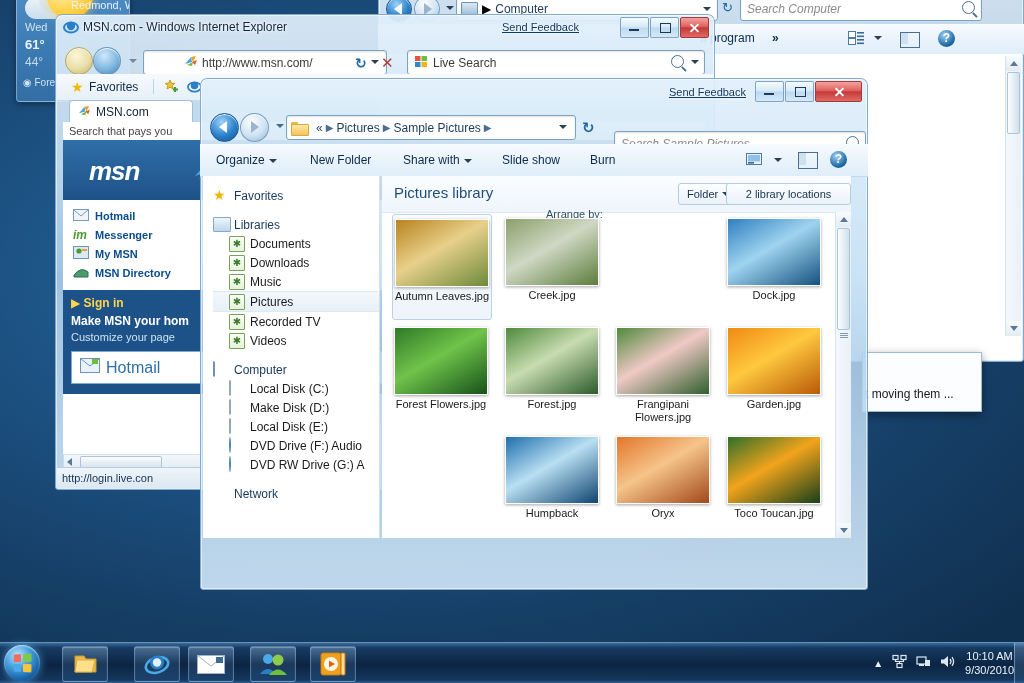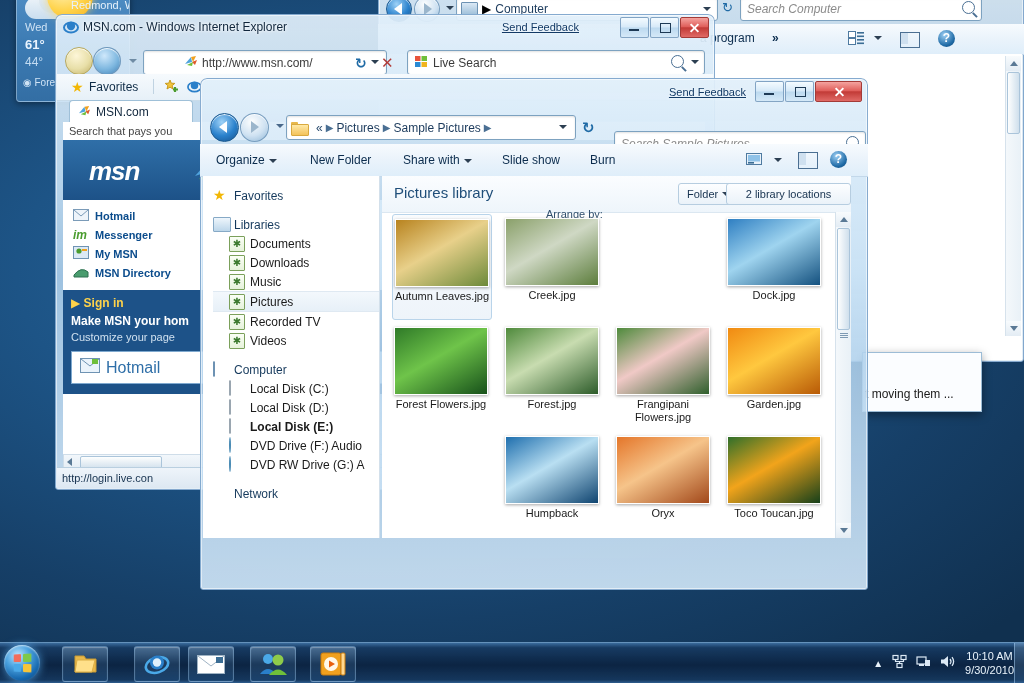--- a/index.html
+++ b/index.html
@@ -512,23 +512,23 @@
           <div class="tree-row" style="padding-left: 0px; margin-top: 10px;">
             <span class="ico"><span class="pc-ico"></span></span>
             <span class="hdr">Computer</span>
           </div>
           <div class="tree-row" style="padding-left: 16px;">
             <span class="ico"><span class="disk-ico"></span></span>
             <span>Local Disk (C:)</span>
           </div>
           <div class="tree-row" style="padding-left: 16px;">
             <span class="ico"><span class="disk-ico"></span></span>
-            <span>Local Disk (D:)</span>
-          </div>
-          <div class="tree-row" style="padding-left: 16px; font-weight: bold;">
+            <span>Make Disk (D:)</span>
+          </div>
+          <div class="tree-row" style="padding-left: 16px;">
             <span class="ico"><span class="disk-ico"></span></span>
             <span>Local Disk (E:)</span>
           </div>
           <div class="tree-row" style="padding-left: 16px;">
             <span class="ico"><span class="dvd-ico"></span></span>
             <span>DVD Drive (F:) Audio</span>
           </div>
           <div class="tree-row" style="padding-left: 16px;">
             <span class="ico"><span class="dvd-ico"></span></span>
             <span>DVD RW Drive (G:) A</span>

